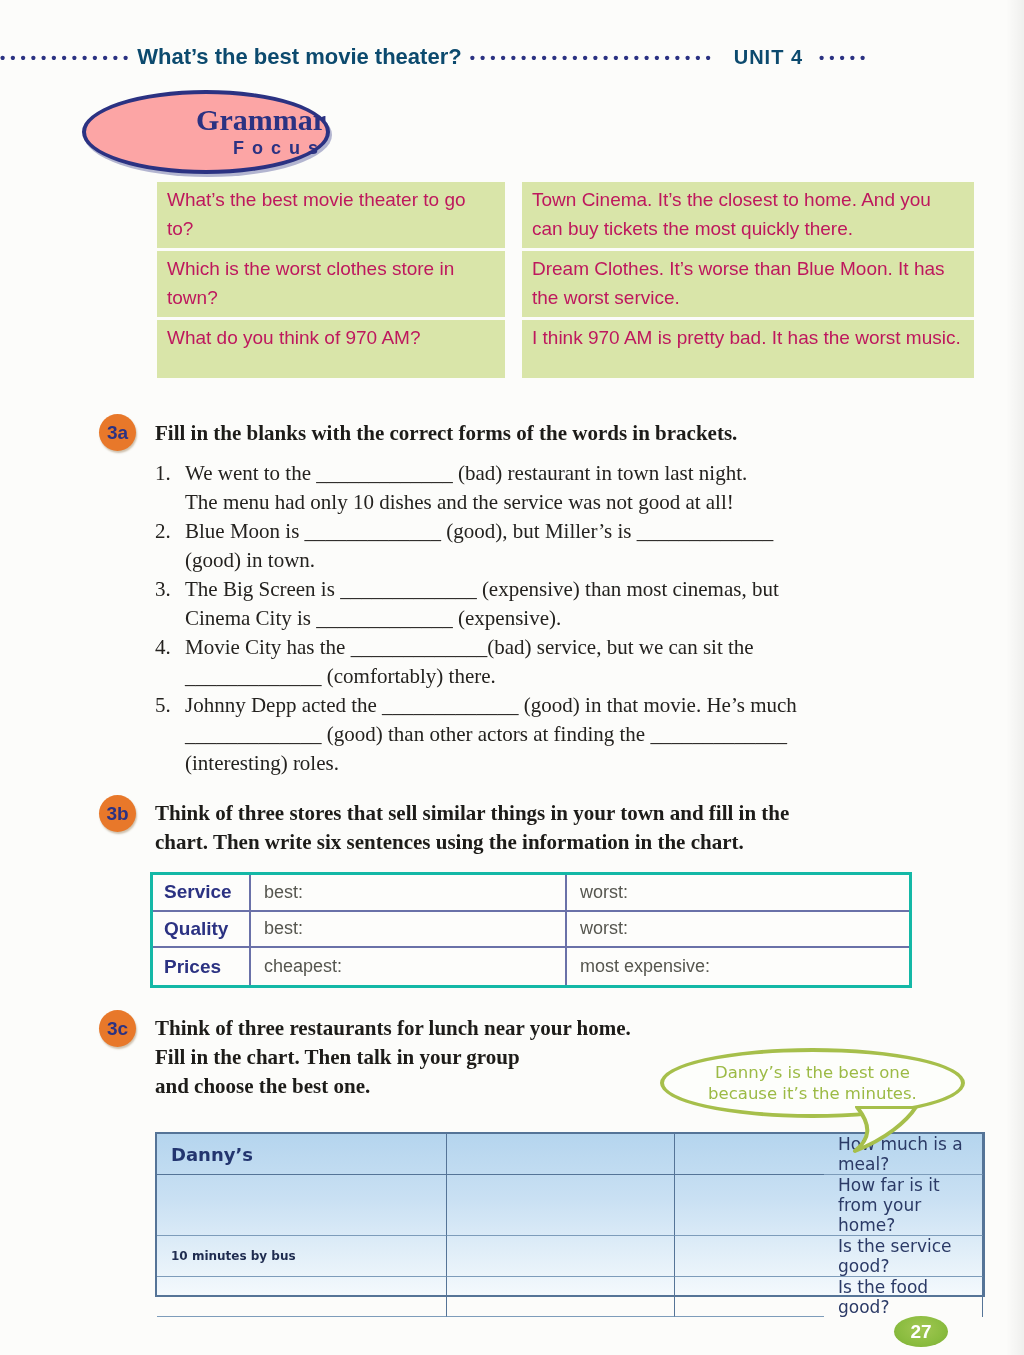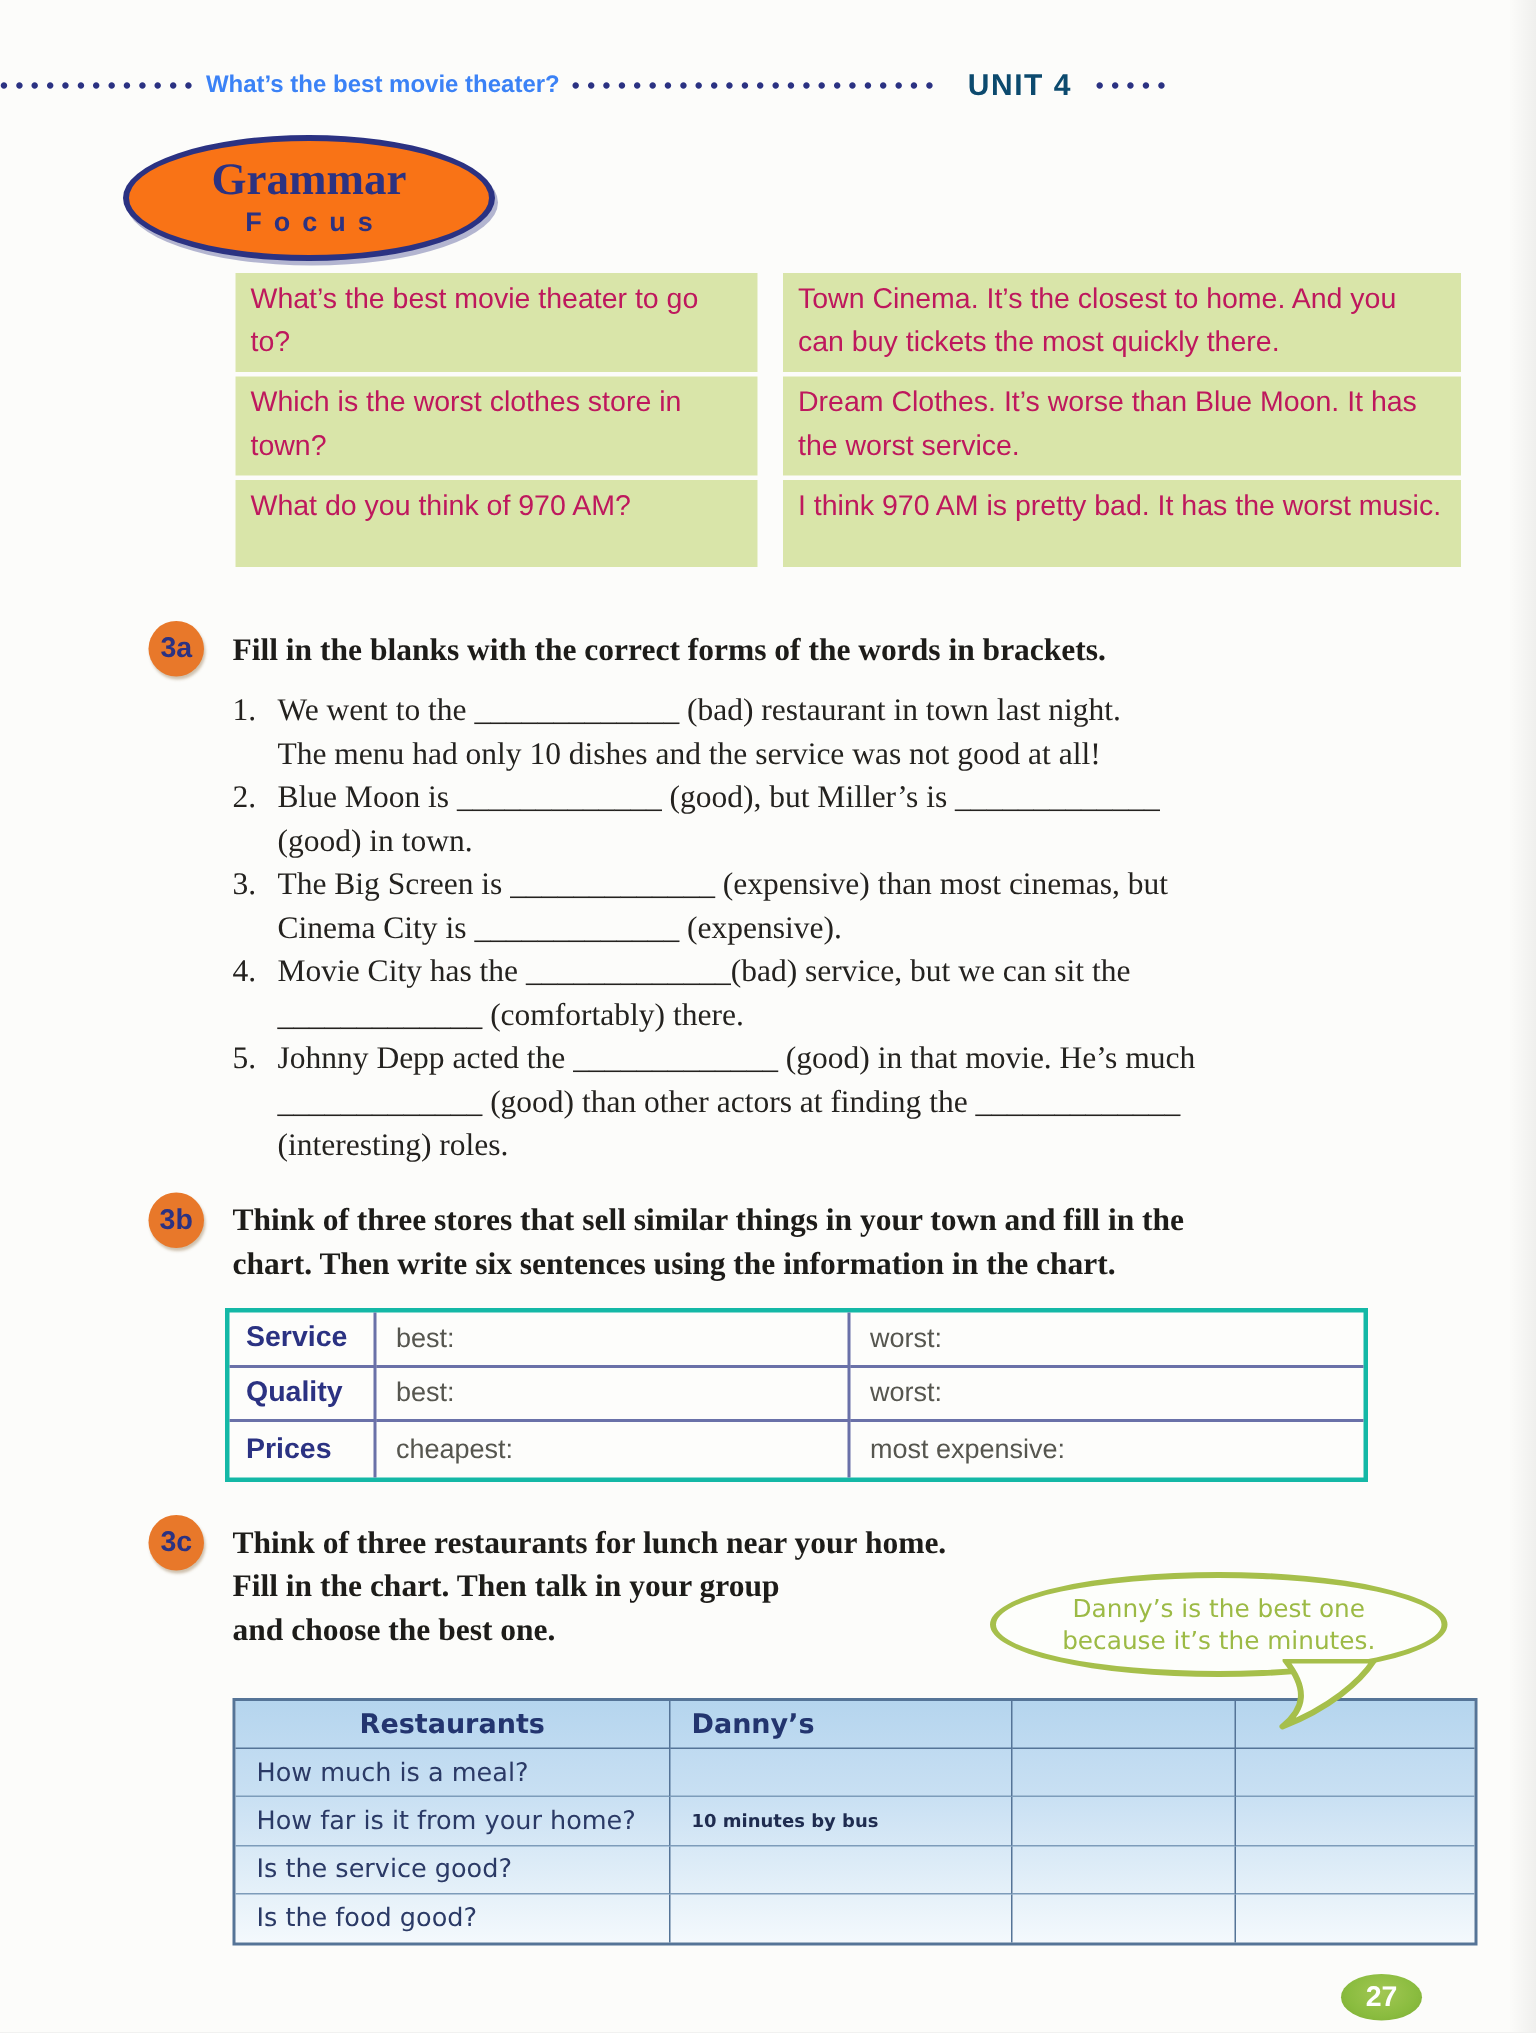--- a/index.html
+++ b/index.html
@@ -12,28 +12,28 @@
   .page::after{ content:""; position:absolute; right:0; top:0; width:18px; height:100%;
     background:linear-gradient(90deg, rgba(0,0,0,0) 0%, rgba(0,0,0,0.05) 100%); pointer-events:none;}
 
   
   .header {
     position:absolute; left:0; top:42px; width:980px; height:30px;
     display:flex; align-items:center; white-space:nowrap; overflow:hidden;
     color:#2b3282;
   }
   .dots { font-family:"Liberation Sans", sans-serif; font-weight:bold; font-size:15px; letter-spacing:5px; color:#2b3282; }
-  .htitle { font-family:"Liberation Sans", sans-serif; font-weight:bold; font-size:16px; margin:0 8px 0 4px; color:#3b82f6;}
+  .htitle { font-family:"Liberation Sans", sans-serif; font-weight:bold; font-size:22px; margin:0 8px 0 4px; color:#0c4a6e;}
   .hunit { font-family:"Liberation Sans", sans-serif; font-weight:bold; font-size:20px; margin:0 16px 0 18px; letter-spacing:1px; color:#0c4a6e;}
 
   
   .gf-oval {
     position:absolute; left:82px; top:90px; width:248px; height:84px;
-    background:#f97316; border:4px solid #2b3282; border-radius:50%;
-    display:flex; flex-direction:column; align-items:center; justify-content:center;
+    background:#fca5a5; border:4px solid #2b3282; border-radius:50%;
+    display:flex; flex-direction:column; align-items:flex-end; justify-content:center;
     box-shadow:2px 3px 0 rgba(43,50,130,0.35);
   }
   .gf1 { font-family:"Liberation Serif", serif; font-weight:bold; font-size:30px; color:#2b3282; line-height:30px;}
   .gf2 { font-family:"Liberation Sans", sans-serif; font-weight:bold; font-size:18px; letter-spacing:8px; color:#2b3282; margin-top:3px; padding-left:8px;}
 
   
   .gtable {
     position:absolute; left:157px; top:182px; width:817px;
     display:grid; grid-template-columns:348px 452px; column-gap:17px; row-gap:3px;
   }
@@ -189,21 +189,20 @@
 Fill in the chart. Then talk in your group
 and choose the best one.</div>
 
   <div class="bubble">Danny’s is the best one
 because it’s the minutes.</div>
   <svg class="bubble-tail" width="80" height="48">
     <path d="M12,1 C27,20 25,33 10,45 C41,33 62,15 71,1 Z" fill="#fdfefb" stroke="#a6bf4b" stroke-width="4" stroke-linejoin="round"></path>
   </svg>
 
   <div class="ctable" id="ctable">
-      <div class="ccell chead center">Restaurants</div>
       <div class="ccell chead">Danny’s</div>
       <div class="ccell chead"></div>
       <div class="ccell chead lastcol"></div>
       <div class="ccell">How much is a meal?</div>
       <div class="ccell"></div>
       <div class="ccell"></div>
       <div class="ccell lastcol"></div>
       <div class="ccell">How far is it from your home?</div>
       <div class="ccell answer">10 minutes by bus</div>
       <div class="ccell"></div>

